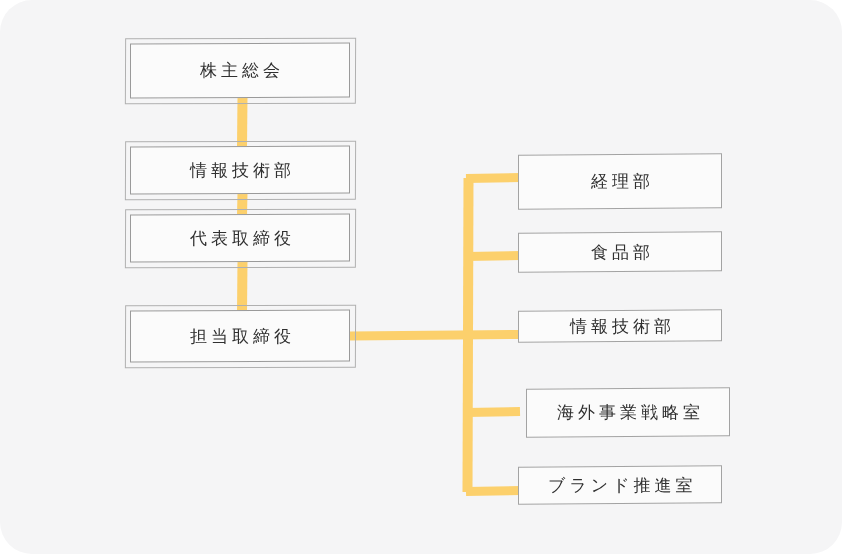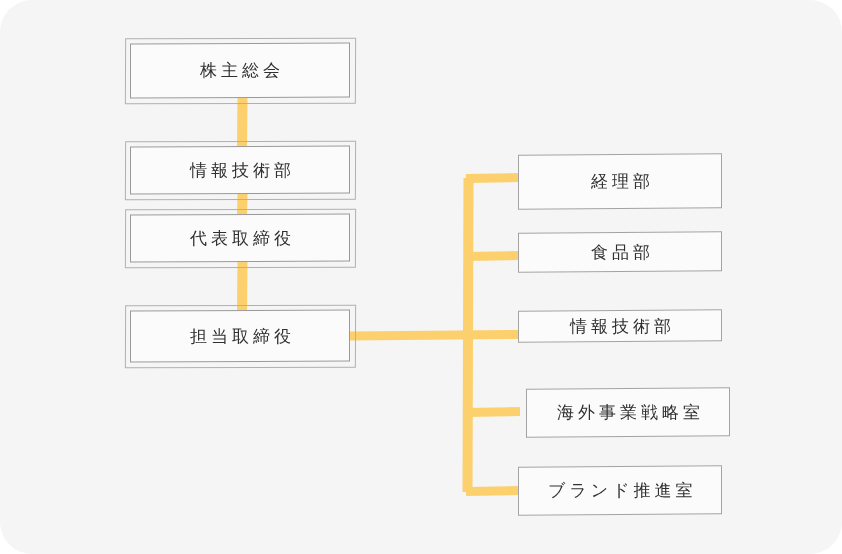--- a/index.html
+++ b/index.html
@@ -165,19 +165,19 @@
       <span class="label">情報技術部</span>
     </div>
   </div>
 
   <div class="node dept" style="left:518px; top:388px; width:204px; height:49px;margin-left:8px;">
     <div class="card">
       <span class="label">海外事業戦略室</span>
     </div>
   </div>
 
-  <div class="node dept" style="left:518px; top:466px; width:204px; height:49px;">
+  <div class="node dept" style="left:518px; top:466px; width:204px; height:38px;">
     <div class="card">
       <span class="label">ブランド推進室</span>
     </div>
   </div>
 
 </div>
 
 </body></html>

